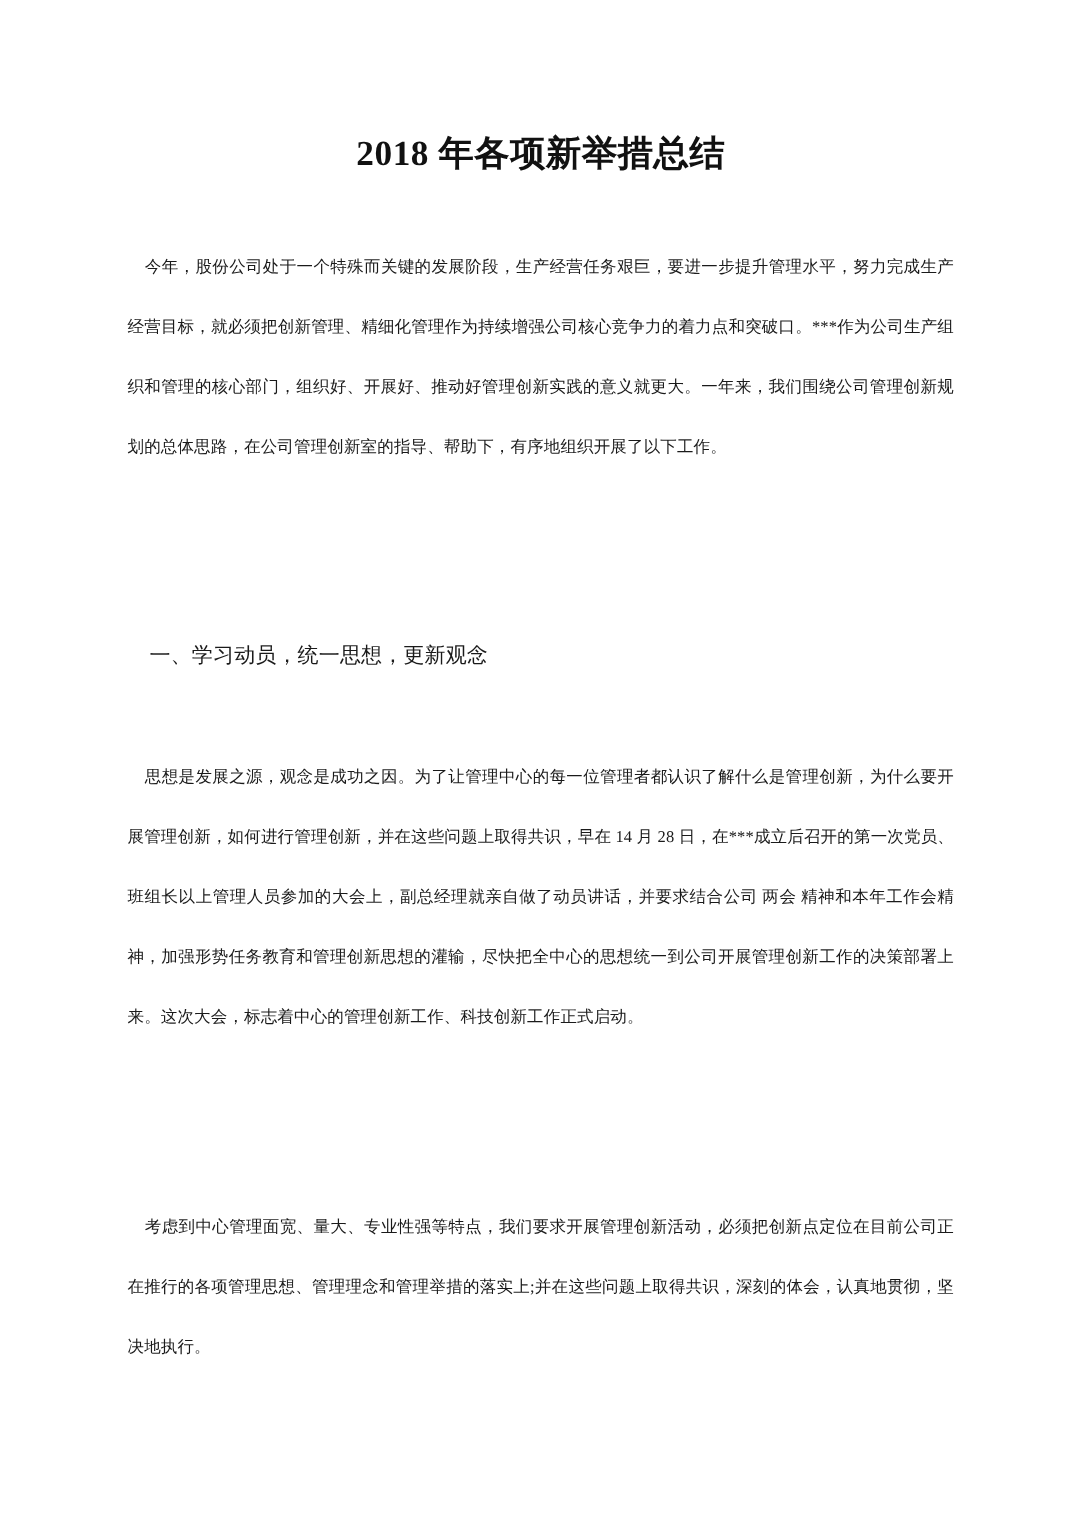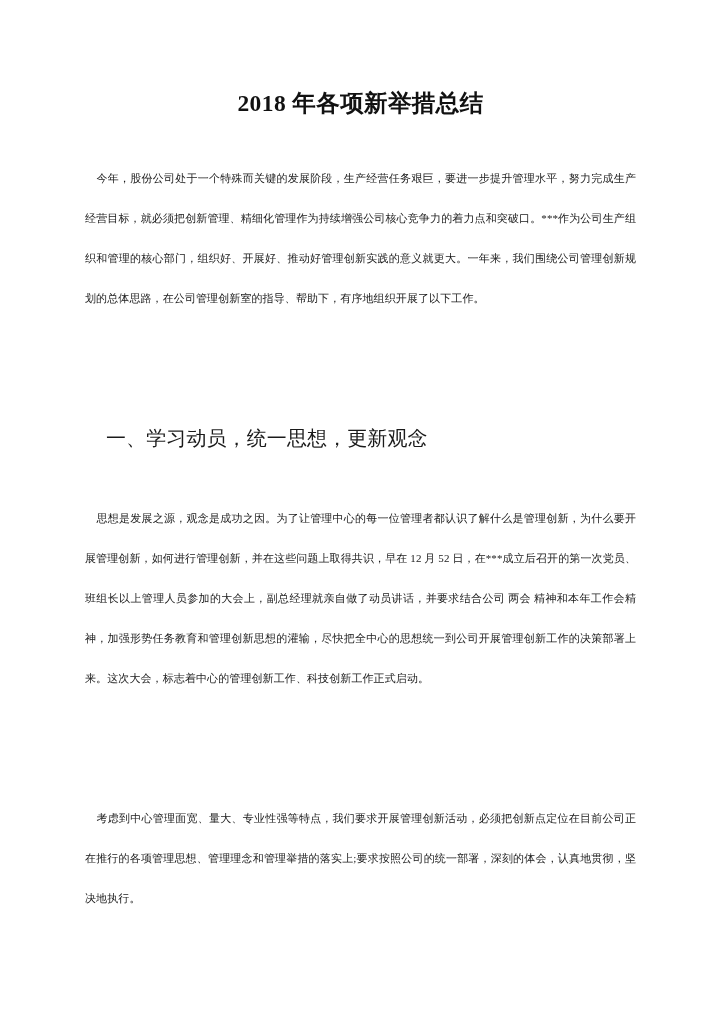--- a/index.html
+++ b/index.html
@@ -47,21 +47,21 @@
     font-size: 11px;
     line-height: 40px;
     text-align: justify;
     text-justify: inter-ideograph;
     text-indent: 1.05em;
     color: #1a1a1a;
     letter-spacing: 0.1px;
   }
   .section-heading {
     margin: 0;
-    font-size: 20px;
+    font-size: 14px;
     font-weight: normal;
     line-height: 40px;
     text-indent: 1.05em;
     color: #1a1a1a;
     letter-spacing: 0.1px;
   }
   
   .block-p1   { position: absolute; left: 0; top: 158px;  width: 551px; }
   .block-h1   { position: absolute; left: 0; top: 418px;  width: 551px; }
   .block-p2   { position: absolute; left: 0; top: 498px;  width: 551px; }
@@ -77,21 +77,21 @@
 
     <div class="block-p1">
       <p class="para">今年，股份公司处于一个特殊而关键的发展阶段，生产经营任务艰巨，要进一步提升管理水平，努力完成生产经营目标，就必须把创新管理、精细化管理作为持续增强公司核心竞争力的着力点和突破口。***作为公司生产组织和管理的核心部门，组织好、开展好、推动好管理创新实践的意义就更大。一年来，我们围绕公司管理创新规划的总体思路，在公司管理创新室的指导、帮助下，有序地组织开展了以下工作。</p>
     </div>
 
     <div class="block-h1">
       <p class="section-heading">一、学习动员，统一思想，更新观念</p>
     </div>
 
     <div class="block-p2">
-      <p class="para">思想是发展之源，观念是成功之因。为了让管理中心的每一位管理者都认识了解什么是管理创新，为什么要开展管理创新，如何进行管理创新，并在这些问题上取得共识，早在 12 月 52 日，在***成立后召开的第一次党员、班组长以上管理人员参加的大会上，副总经理就亲自做了动员讲话，并要求结合公司 两会 精神和本年工作会精神，加强形势任务教育和管理创新思想的灌输，尽快把全中心的思想统一到公司开展管理创新工作的决策部署上来。这次大会，标志着中心的管理创新工作、科技创新工作正式启动。</p>
+      <p class="para">思想是发展之源，观念是成功之因。为了让管理中心的每一位管理者都认识了解什么是管理创新，为什么要开展管理创新，如何进行管理创新，并在这些问题上取得共识，早在 14 月 28 日，在***成立后召开的第一次党员、班组长以上管理人员参加的大会上，副总经理就亲自做了动员讲话，并要求结合公司 两会 精神和本年工作会精神，加强形势任务教育和管理创新思想的灌输，尽快把全中心的思想统一到公司开展管理创新工作的决策部署上来。这次大会，标志着中心的管理创新工作、科技创新工作正式启动。</p>
     </div>
 
     <div class="block-p3">
-      <p class="para">考虑到中心管理面宽、量大、专业性强等特点，我们要求开展管理创新活动，必须把创新点定位在目前公司正在推行的各项管理思想、管理理念和管理举措的落实上;要求按照公司的统一部署，深刻的体会，认真地贯彻，坚决地执行。</p>
+      <p class="para">考虑到中心管理面宽、量大、专业性强等特点，我们要求开展管理创新活动，必须把创新点定位在目前公司正在推行的各项管理思想、管理理念和管理举措的落实上;并在这些问题上取得共识，深刻的体会，认真地贯彻，坚决地执行。</p>
     </div>
 
   </div>
 </div>
 
 </body></html>

